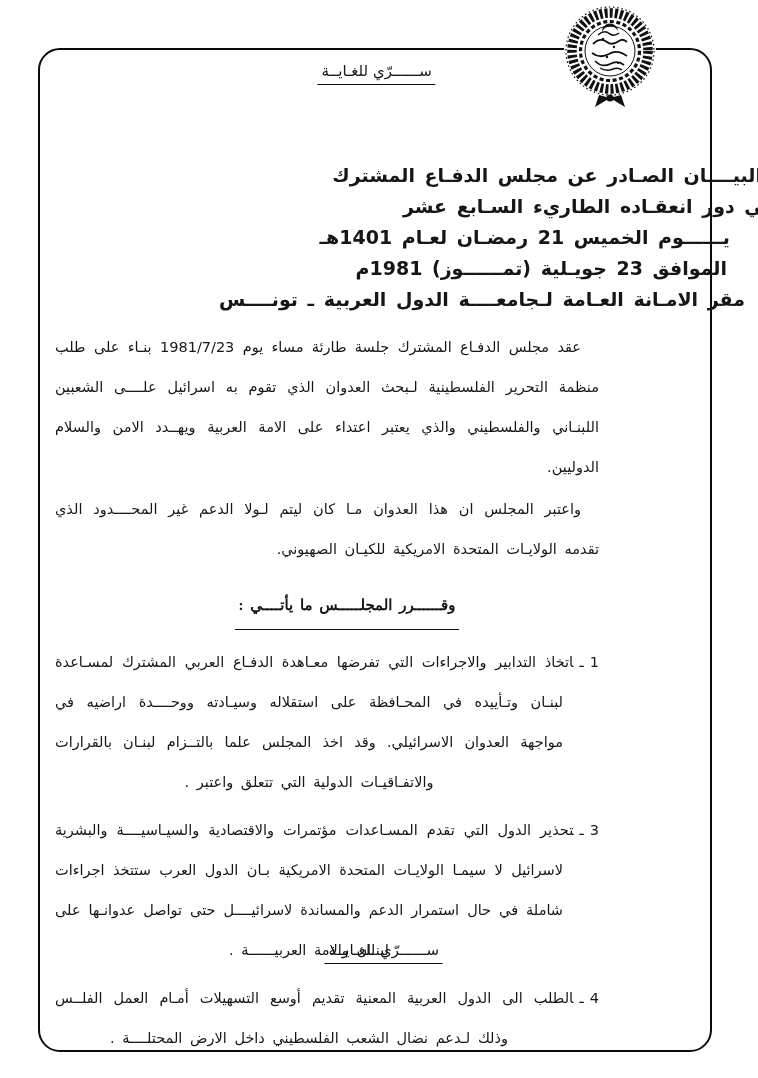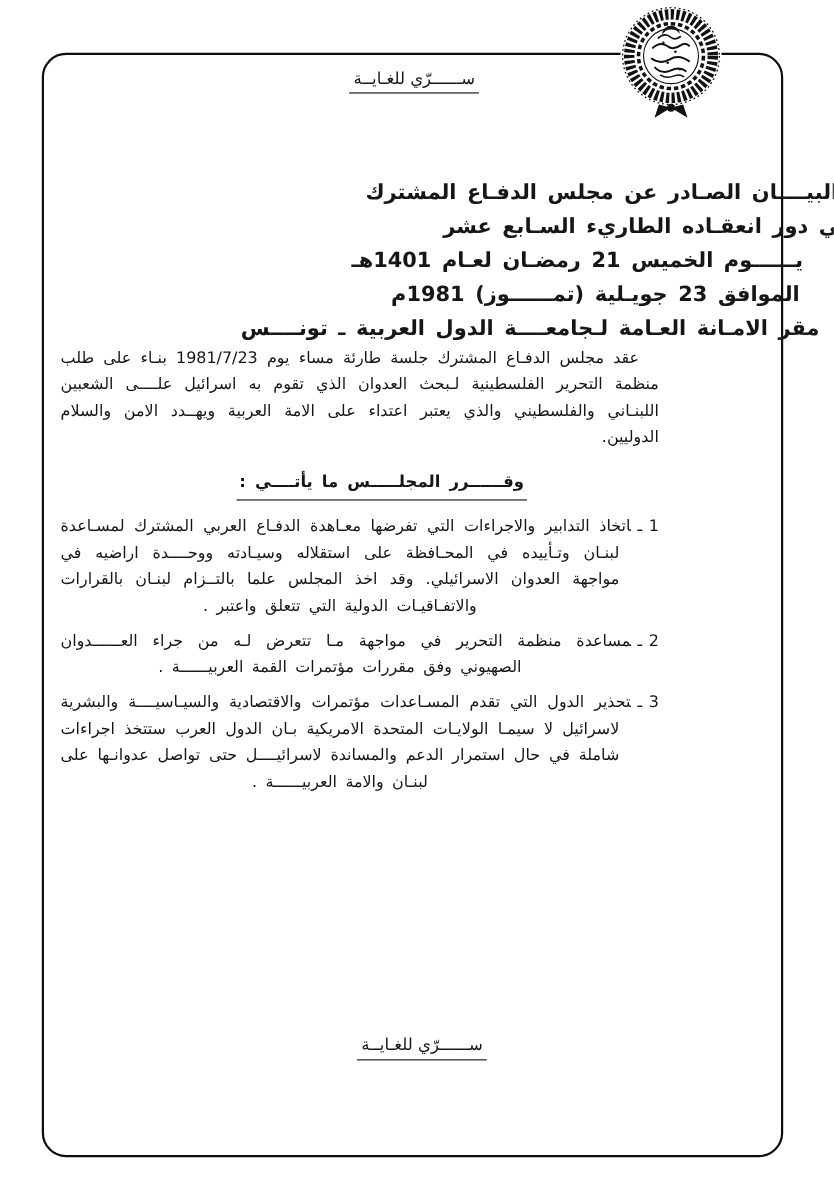--- a/index.html
+++ b/index.html
@@ -24,33 +24,33 @@
     position:absolute;top:160px;left:0;width:758px;direction:rtl;
     font-size:19px;font-weight:bold;line-height:31px;word-spacing:3px;z-index:2;
   }
   .title-line{white-space:nowrap;}
   .t1{transform:translateX(4px);}
   .t2{transform:translateX(18px);}
   .t3{transform:translateX(-28px);}
   .t4{transform:translateX(-31px);}
   .t5{transform:translateX(-13px);}
   .body-col{
-    position:absolute;top:314px;left:55px;width:544px;direction:rtl;
-    font-size:14.5px;line-height:24px;word-spacing:3px;z-index:2;
+    position:absolute;top:327px;left:55px;width:544px;direction:rtl;
+    font-size:14.5px;line-height:40px;word-spacing:3px;z-index:2;
   }
   .para{
     margin:0 0 2px 0;text-indent:18px;text-align:justify;
   }
   .para.p2{margin-top:2px;}
   .decisions-heading-wrap{
     text-align:center;margin:16px 0 12px 0;transform:translateX(20px);
   }
   .decisions-heading{
     display:inline-block;font-weight:bold;font-size:15px;
-    border-bottom:1.7px solid #0c0c0c;padding:0 3px 4px 3px;white-space:nowrap;
+    border-bottom:1.7px solid #0c0c0c;padding:0 3px 4px 3px;white-space:nowrap;font-family:Liberation Serif, serif;
   }
   .ditem{
     margin:0 0 8px 0;padding-right:36px;text-indent:-36px;
     text-align:justify;text-align-last:center;
   }
   .ditem .num{font-weight:normal;}
   .ditem .dash{padding:0 6px;}
   .emblem svg .ink{stroke:#111;fill:none;}
 </style>
 </head>
@@ -91,33 +91,34 @@
   <div class="title-line t2">في دور انعقـاده الطاريء السـابع عشر</div>
   <div class="title-line t3">يــــــوم الخميس 21 رمضـان لعـام 1401هـ</div>
   <div class="title-line t4">الموافق 23 جويـلية (تمــــــوز) 1981م</div>
   <div class="title-line t5">مقر الامـانة العـامة لـجامعــــة الدول العربية ـ تونــــس</div>
 </div>
 
 <div class="body-col">
 
   <p class="para p1">عقد مجلس الدفـاع المشترك جلسة طارئة مساء يوم 1981/7/23 بنـاء على طلب منظمة التحرير الفلسطينية لـبحث العدوان الذي تقوم به اسرائيل علــــى الشعبين اللبنـاني والفلسطيني والذي يعتبر اعتداء على الامة العربية ويهــدد الامن والسلام الدوليين.</p>
 
+  <p class="para p2">واعتبر المجلس ان هذا العدوان مـا كان ليتم لـولا الدعم غير المحــــدود الذي تقدمه الولايـات المتحدة الامريكية للكيـان الصهيوني.</p>
 
   <div class="decisions-heading-wrap">
     <span class="decisions-heading">وقــــــرر المجلـــــس ما يأتــــي :</span>
   </div>
 
   <div class="ditem">
     <span class="num">1</span><span class="dash">ـ</span><span>اتخاذ التدابير والاجراءات التي تفرضها معـاهدة الدفـاع العربي المشترك لمسـاعدة لبنـان وتـأييده في المحـافظة على استقلاله وسيـادته ووحــــدة اراضيه في مواجهة العدوان الاسرائيلي. وقد اخذ المجلس علما بالتــزام لبنـان بالقرارات والاتفـاقيـات الدولية التي تتعلق واعتبر .</span>
   </div>
 
-  <div class="ditem">
-    <span class="num">2</span><span class="dash">ـ</span><span>مساعدة منظمة التحرير في مواجهة مـا تتعرض لـه من جراء العــــــدوان الصهيوني وفق مقررات مؤتمرات القمة العربيــــــة .</span>
-  </div>
 
   <div class="ditem">
     <span class="num">3</span><span class="dash">ـ</span><span>تحذير الدول التي تقدم المسـاعدات مؤتمرات والاقتصادية والسيـاسيــــة والبشرية لاسرائيل لا سيمـا الولايـات المتحدة الامريكية بـان الدول العرب ستتخذ اجراءات شاملة في حال استمرار الدعم والمساندة لاسرائيــــل حتى تواصل عدوانـها على لبنـان والامة العربيــــــة .</span>
   </div>
 
+  <div class="ditem">
+    <span class="num">4</span><span class="dash">ـ</span><span>الطلب الى الدول العربية المعنية تقديم أوسع التسهيلات أمـام العمل الفلــس وذلك لـدعم نضال الشعب الفلسطيني داخل الارض المحتلــــة .</span>
+  </div>
 
 </div>
 
 <div class="secret secret-bottom">ســــــرّي للغـايــة</div>
 
 </body></html>

